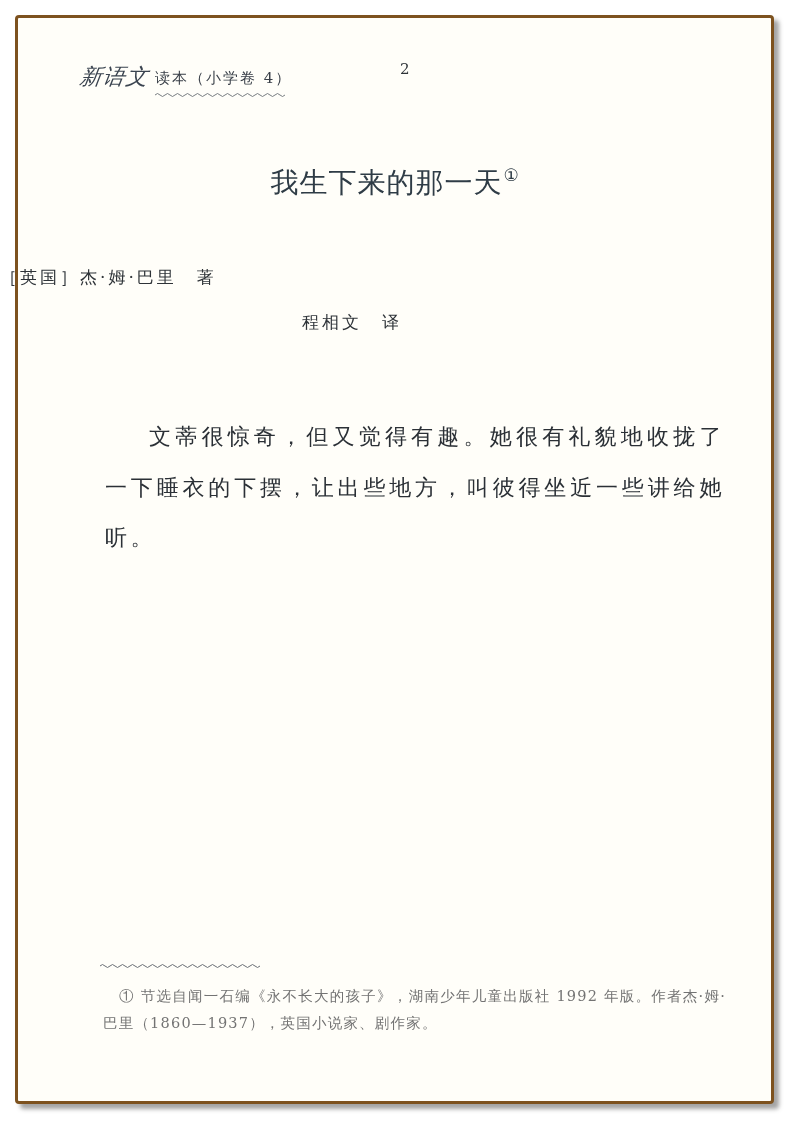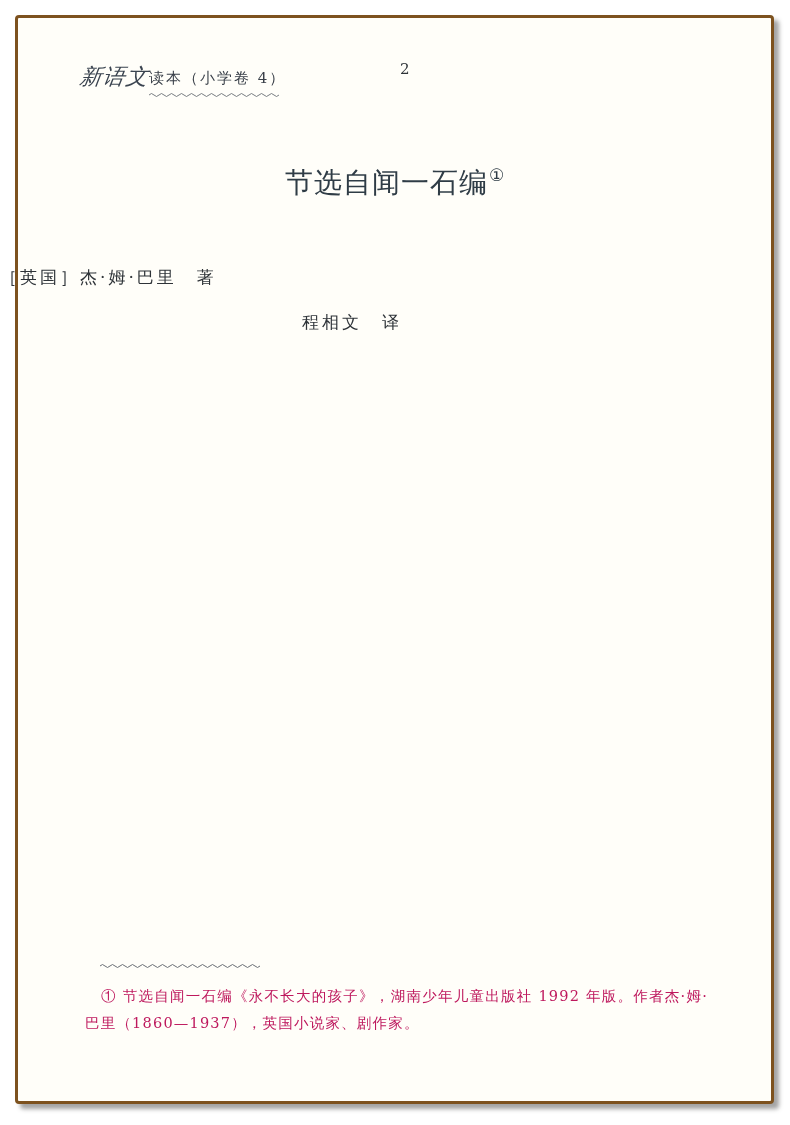--- a/index.html
+++ b/index.html
@@ -36,21 +36,21 @@
   .brand {
     font-family: "DejaVu Serif", serif;
     font-style: italic;
     font-size: 22px;
     color: #3b4450;
     letter-spacing: 1px;
     transform: skewX(-8deg);
   }
   .series {
     position: relative;
-    margin-left: 0;
+    margin-left: 6px;
     font-size: 15px;
     color: #3a4049;
     letter-spacing: 2px;
     padding-bottom: 4px;
   }
   .wavy {
     position: absolute;
     left: 0;
     right: 0;
     bottom: -6px;
@@ -115,26 +115,26 @@
   }
   .foot-rule {
     position: absolute;
     left: 100px;
     top: 962px;
     width: 160px;
     height: 8px;
   }
   .footnote {
     position: absolute;
-    left: 85px;
+    left: 103px;
     top: 983px;
     width: 623px;
     font-size: 14.5px;
     line-height: 27px;
-    color: #be185d;
+    color: #737373;
     letter-spacing: 1.2px;
     text-align: justify;
   }
   .footnote p {
     margin: 0;
     text-indent: 16px;
   }
 </style>
 </head>
 <body>
@@ -147,27 +147,28 @@
     <span>读本（小学卷 4）</span>
     <svg class="wavy" viewBox="0 0 130 6" preserveAspectRatio="none">
       <path d="M0 3 q2.5 -3 5 0 t5 0 t5 0 t5 0 t5 0 t5 0 t5 0 t5 0 t5 0 t5 0 t5 0 t5 0 t5 0 t5 0 t5 0 t5 0 t5 0 t5 0 t5 0 t5 0 t5 0 t5 0 t5 0 t5 0 t5 0 t5 0" fill="none" stroke="#6a6f75" stroke-width="0.9"></path>
     </svg>
   </span>
 </div>
 
 <div class="page-number">2</div>
 
 <div class="title">
-  <span>节选自闻一石编</span><sup>①</sup>
+  <span>我生下来的那一天</span><sup>①</sup>
 </div>
 
 <div class="author">［英国］杰·姆·巴里　著</div>
 <div class="translator">程相文　译</div>
 
 <div class="body-text">
+  <p>文蒂很惊奇，但又觉得有趣。她很有礼貌地收拢了一下睡衣的下摆，让出些地方，叫彼得坐近一些讲给她听。</p>
 </div>
 
 <svg class="foot-rule" viewBox="0 0 160 8" preserveAspectRatio="none">
   <path d="M0 4 q2.5 -3 5 0 t5 0 t5 0 t5 0 t5 0 t5 0 t5 0 t5 0 t5 0 t5 0 t5 0 t5 0 t5 0 t5 0 t5 0 t5 0 t5 0 t5 0 t5 0 t5 0 t5 0 t5 0 t5 0 t5 0 t5 0 t5 0 t5 0 t5 0 t5 0 t5 0 t5 0 t5 0" fill="none" stroke="#6a6f75" stroke-width="1"></path>
 </svg>
 
 <div class="footnote">
   <p>① 节选自闻一石编《永不长大的孩子》，湖南少年儿童出版社 1992 年版。作者杰·姆·巴里（1860—1937），英国小说家、剧作家。</p>
 </div>
 

